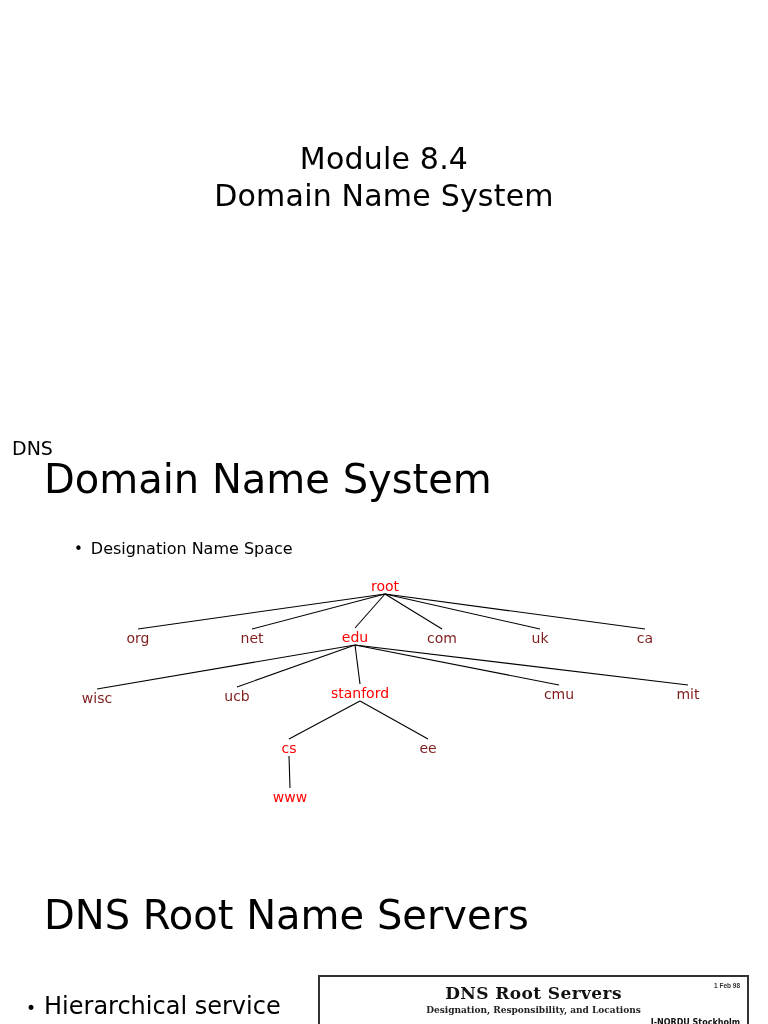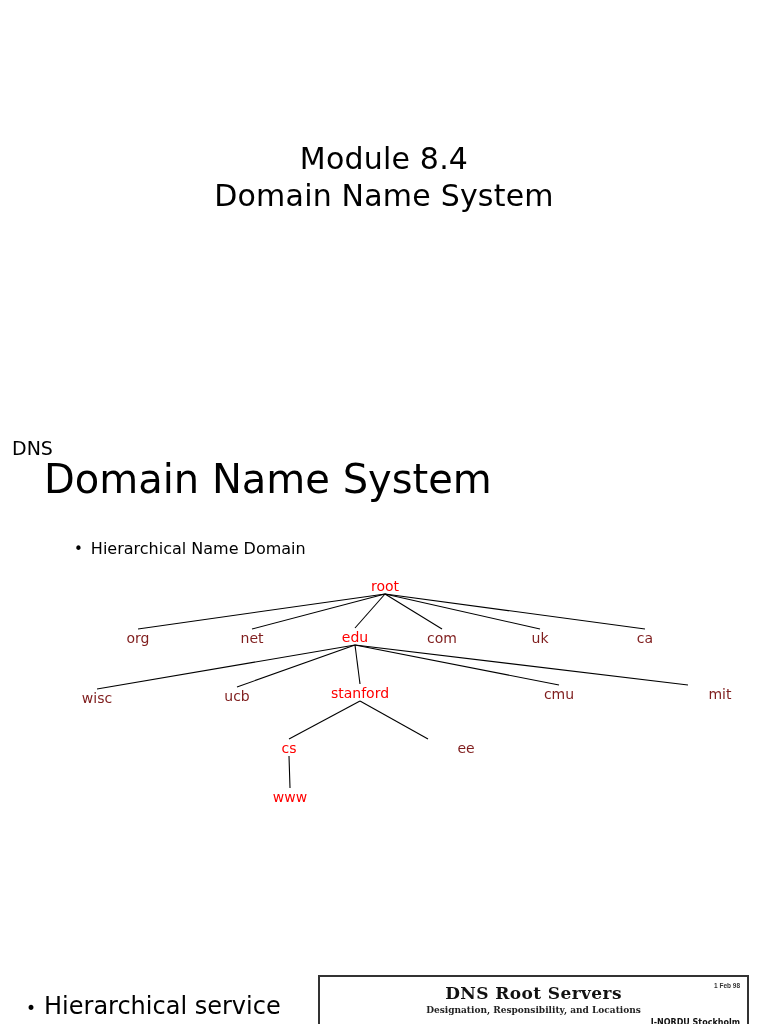--- a/index.html
+++ b/index.html
@@ -200,21 +200,21 @@
     <div class="title-line">Domain Name System</div>
   </div>
 </section>
 
 <section id="slide-dns">
   <div class="kicker">DNS</div>
   <div class="slide-heading">Domain Name System</div>
 
   <div class="bullet-row" id="bullet-hns">
     <span class="bullet-dot">•</span>
-    <span class="bullet-text">Hierarchical Name Domain</span>
+    <span class="bullet-text">Designation Name Space</span>
   </div>
 
   <div id="tree-diagram">
     <svg id="tree-edges" viewBox="0 0 768 255" preserveAspectRatio="none">
         <line x1="385" y1="24" x2="138" y2="59" stroke="#000000" stroke-width="1.1"></line>
         <line x1="385" y1="24" x2="252" y2="59" stroke="#000000" stroke-width="1.1"></line>
         <line x1="385" y1="24" x2="355" y2="58" stroke="#000000" stroke-width="1.1"></line>
         <line x1="385" y1="24" x2="442" y2="59" stroke="#000000" stroke-width="1.1"></line>
         <line x1="385" y1="24" x2="540" y2="59" stroke="#000000" stroke-width="1.1"></line>
         <line x1="385" y1="24" x2="645" y2="59" stroke="#000000" stroke-width="1.1"></line>
@@ -232,29 +232,30 @@
         <div class="tree-node black" style="left: 138px; top: 68px;">org</div>
         <div class="tree-node black" style="left: 252px; top: 68px;">net</div>
         <div class="tree-node red" style="left: 355px; top: 67px;">edu</div>
         <div class="tree-node black" style="left: 442px; top: 68px;">com</div>
         <div class="tree-node black" style="left: 540px; top: 68px;">uk</div>
         <div class="tree-node black" style="left: 645px; top: 68px;">ca</div>
         <div class="tree-node black" style="left: 97px; top: 128px;">wisc</div>
         <div class="tree-node black" style="left: 237px; top: 126px;">ucb</div>
         <div class="tree-node red" style="left: 360px; top: 123px;">stanford</div>
         <div class="tree-node black" style="left: 559px; top: 124px;">cmu</div>
-        <div class="tree-node black" style="left: 688px; top: 124px; margin-left: 32px;">mit</div>
+        <div class="tree-node black" style="left: 688px; top: 124px;">mit</div>
         <div class="tree-node red" style="left: 289px; top: 178px;">cs</div>
-        <div class="tree-node black" style="left: 428px; top: 178px; margin-left: 38px;">ee</div>
+        <div class="tree-node black" style="left: 428px; top: 178px;">ee</div>
         <div class="tree-node red" style="left: 290px; top: 227px;">www</div>
       </div>
   </div>
 </section>
 
 <section id="slide-roots">
+  <div id="roots-heading">DNS Root Name Servers</div>
 
   <div class="bullet-row" id="bullet-hier-service">
     <span class="bullet-dot">•</span>
     <span class="bullet-text">Hierarchical service</span>
   </div>
 </section>
 
 <div id="embedded-slide">
   <div id="embedded-inner">
     <div id="embedded-date">1 Feb 98</div>

